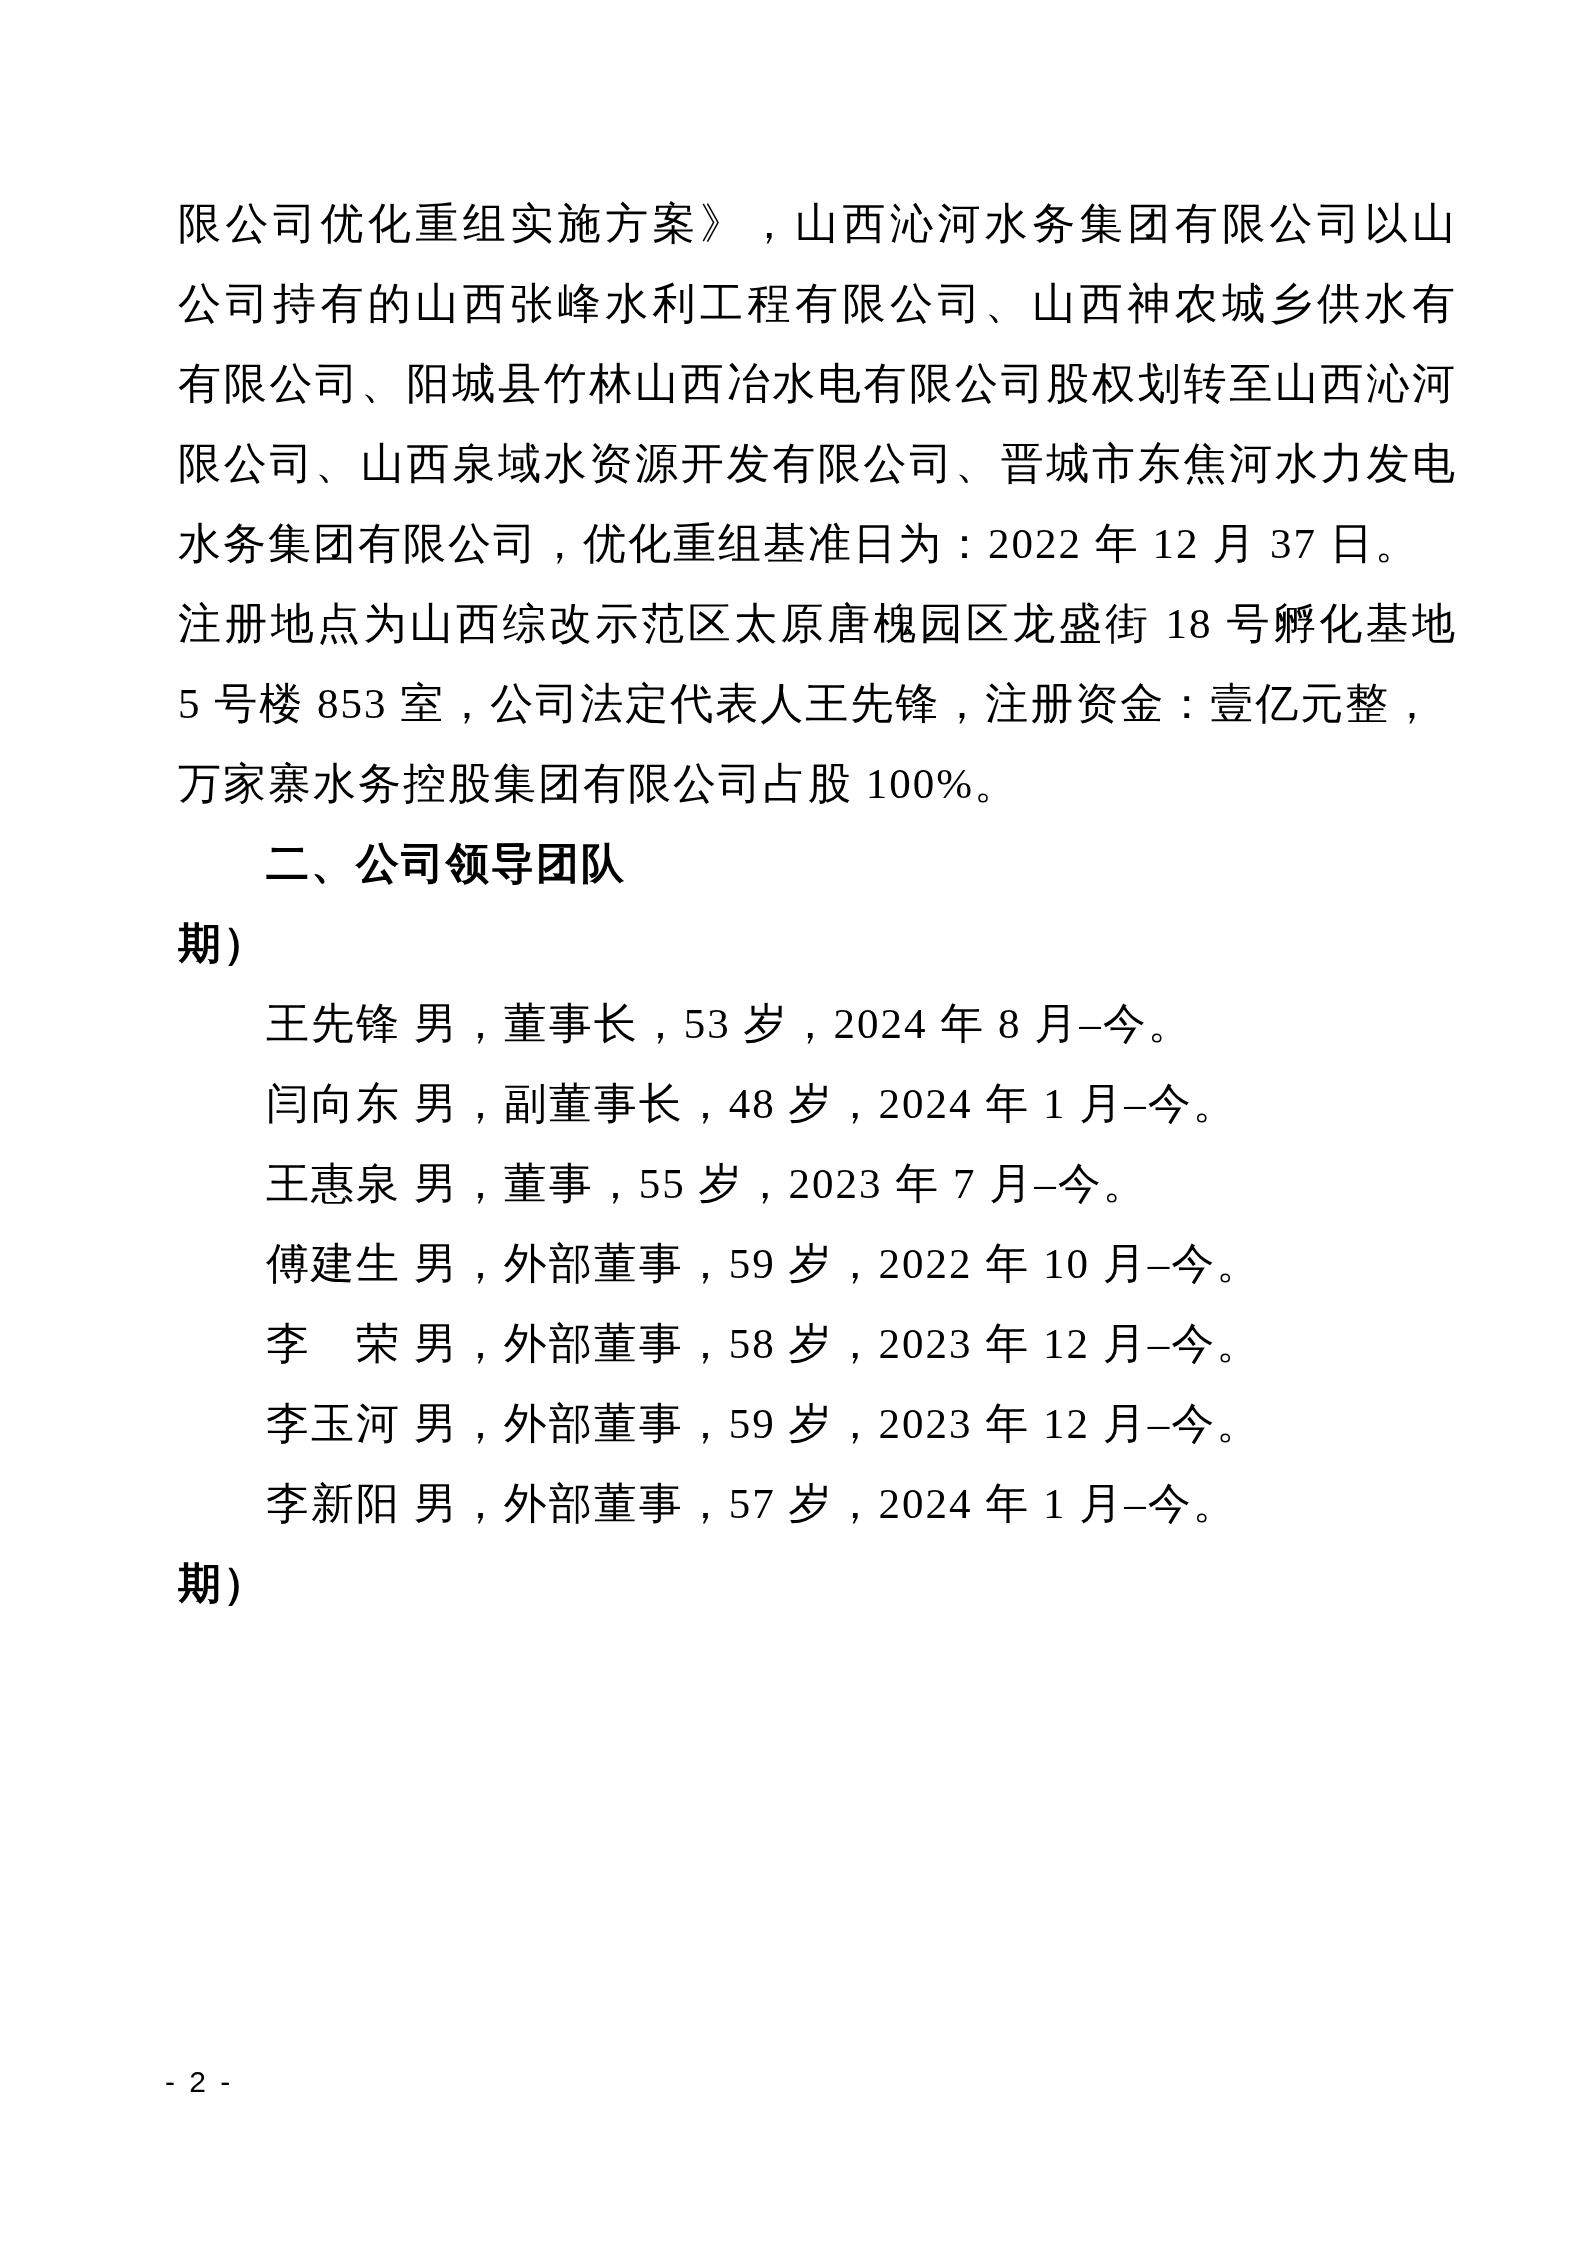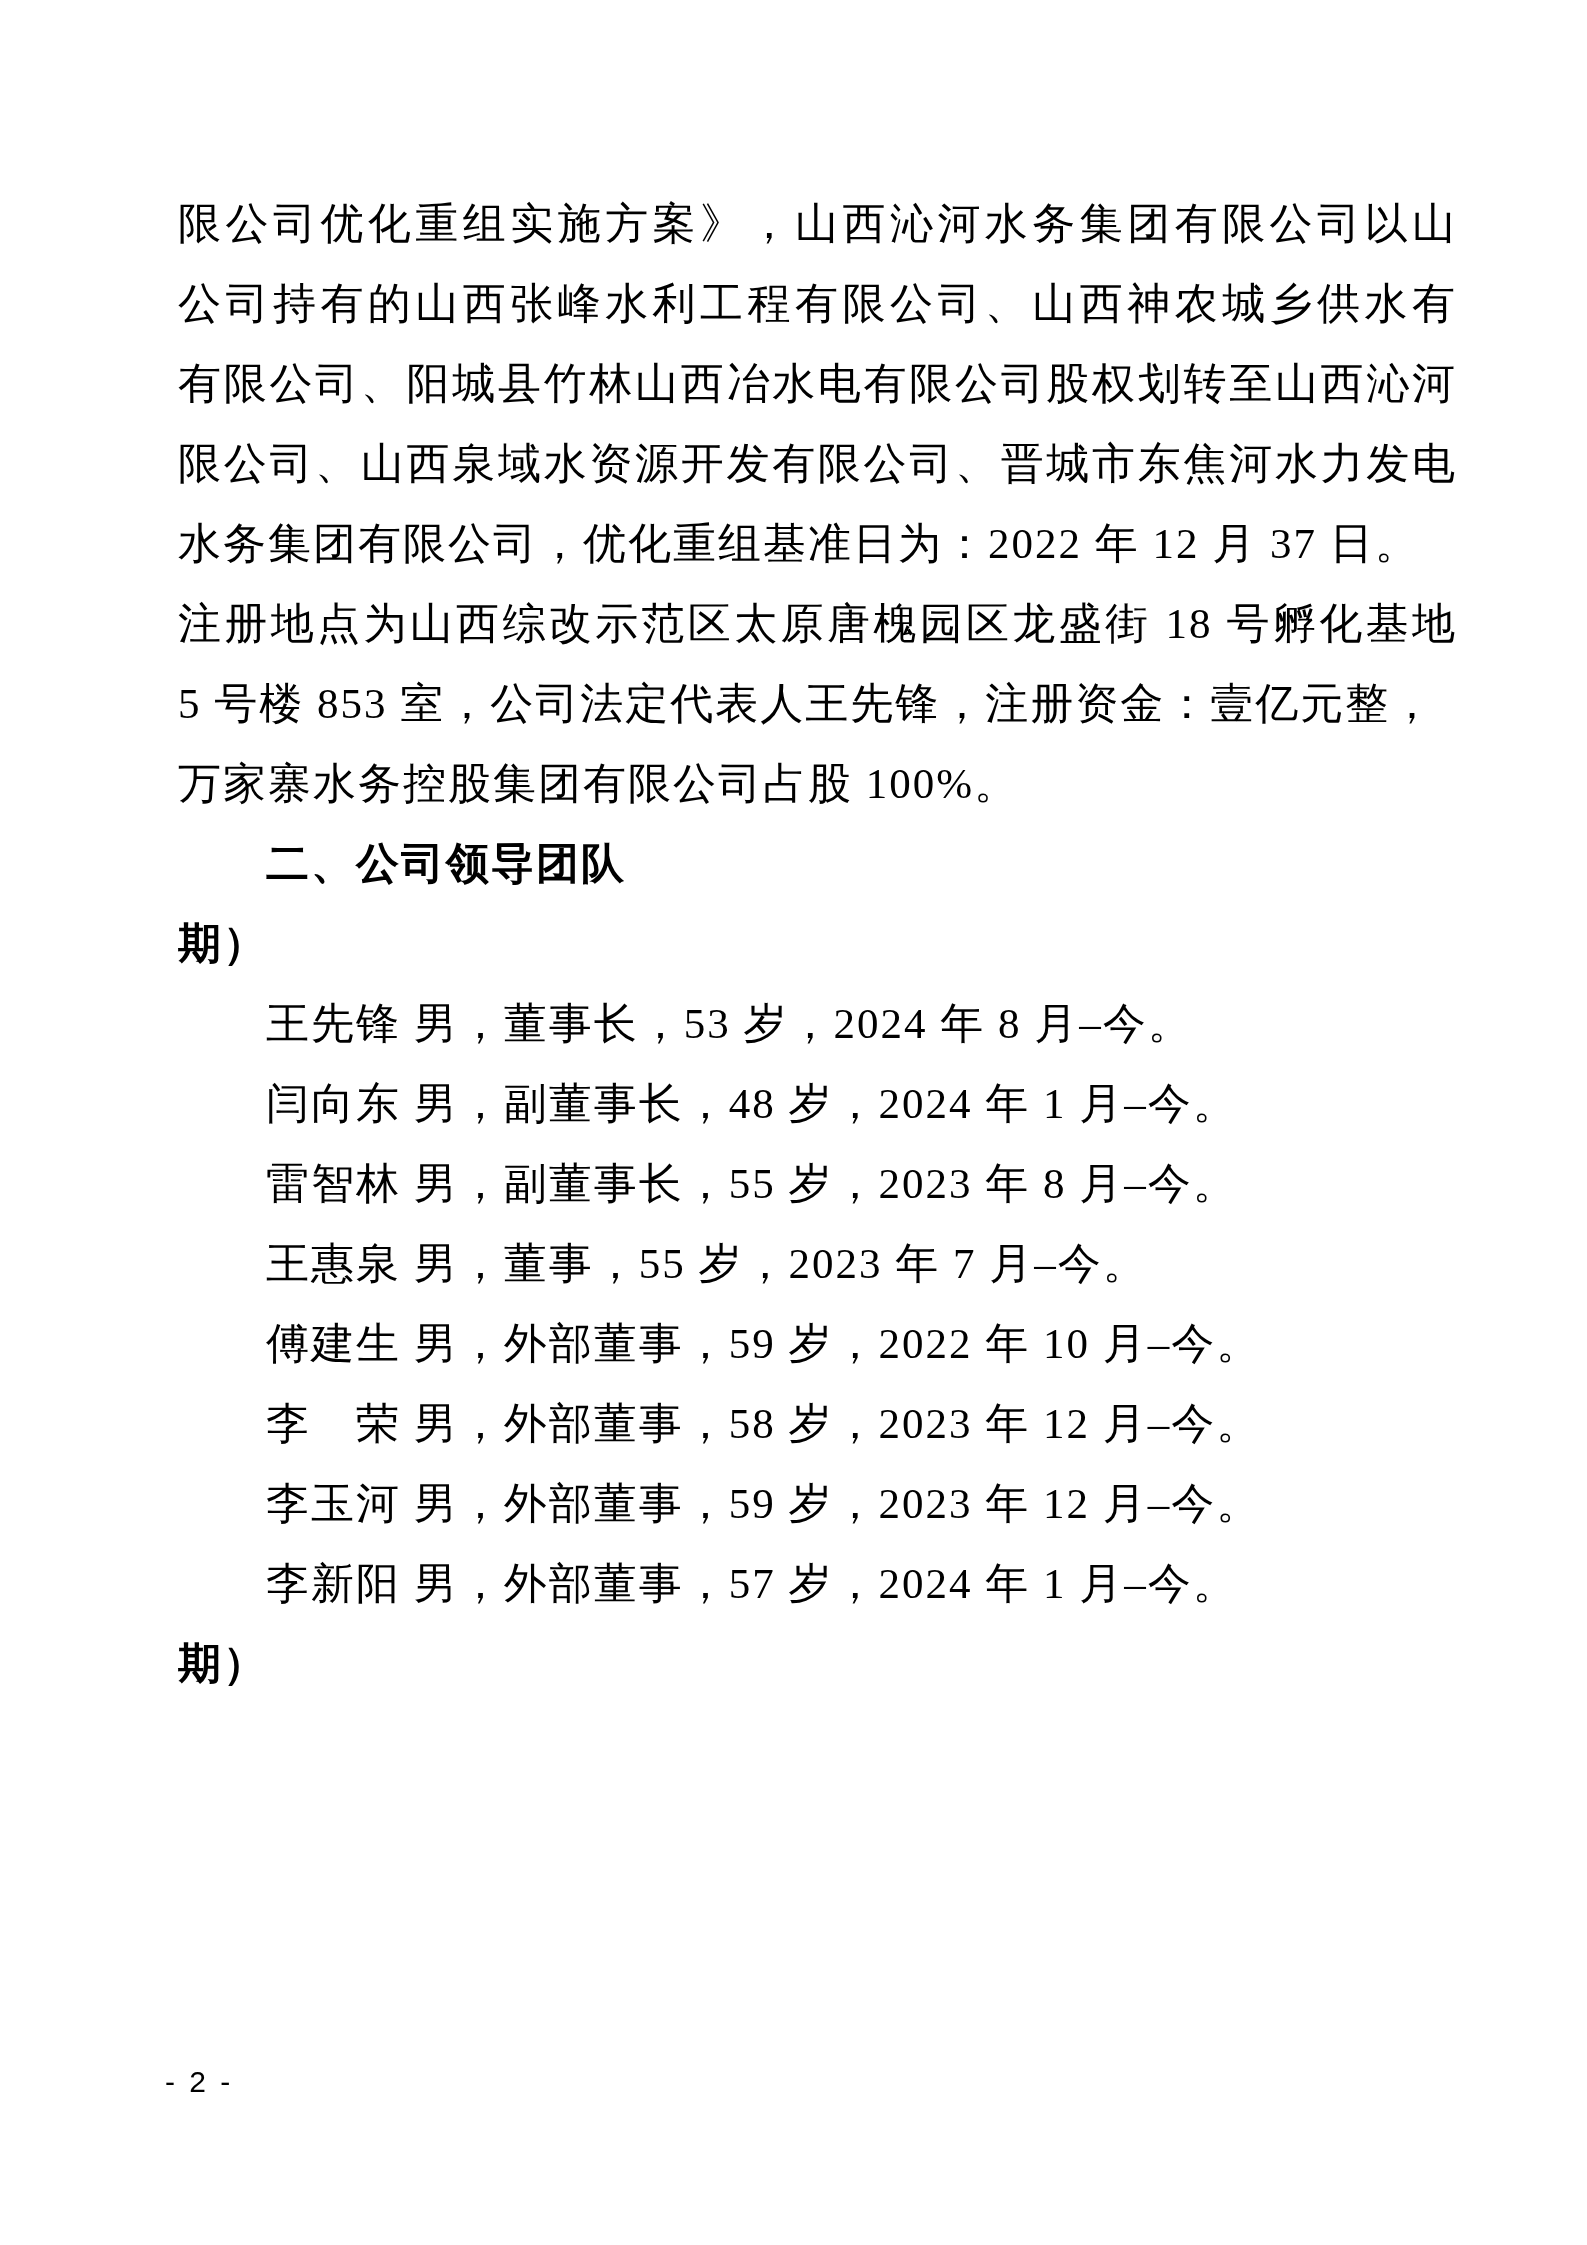--- a/index.html
+++ b/index.html
@@ -71,21 +71,20 @@
     <div class="line stretch">注册地点为山西综改示范区太原唐槐园区龙盛街 18 号孵化基地</div>
     <div class="line">5 号楼 853 室，公司法定代表人王先锋，注册资金：壹亿元整，</div>
     <div class="line">万家寨水务控股集团有限公司占股 100%。</div>
 
     <div class="line bold indent">二、公司领导团队</div>
 
     <div class="line bold">期）</div>
 
     <div class="line indent">王先锋 男，董事长，53 岁，2024 年 8 月–今。</div>
     <div class="line indent">闫向东 男，副董事长，48 岁，2024 年 1 月–今。</div>
-    <div class="line indent">雷智林 男，副董事长，55 岁，2023 年 8 月–今。</div>
     <div class="line indent">王惠泉 男，董事，55 岁，2023 年 7 月–今。</div>
     <div class="line indent">傅建生 男，外部董事，59 岁，2022 年 10 月–今。</div>
     <div class="line indent">李　荣 男，外部董事，58 岁，2023 年 12 月–今。</div>
     <div class="line indent">李玉河 男，外部董事，59 岁，2023 年 12 月–今。</div>
     <div class="line indent">李新阳 男，外部董事，57 岁，2024 年 1 月–今。</div>
 
     <div class="line bold">期）</div>
 
 
   </div>

